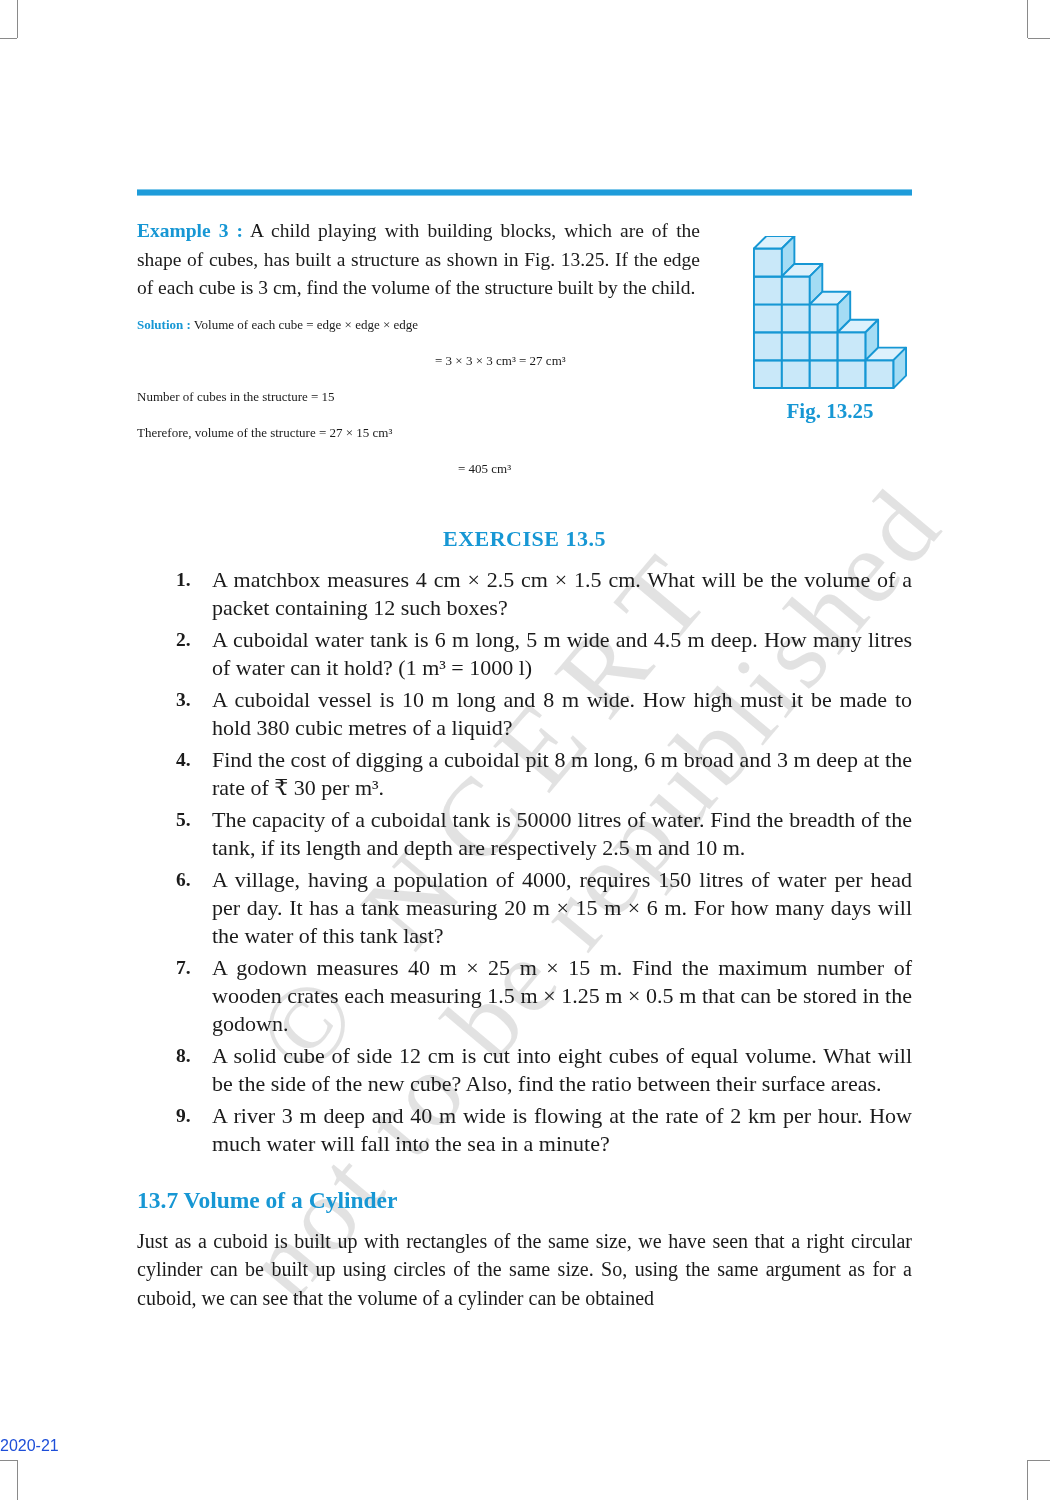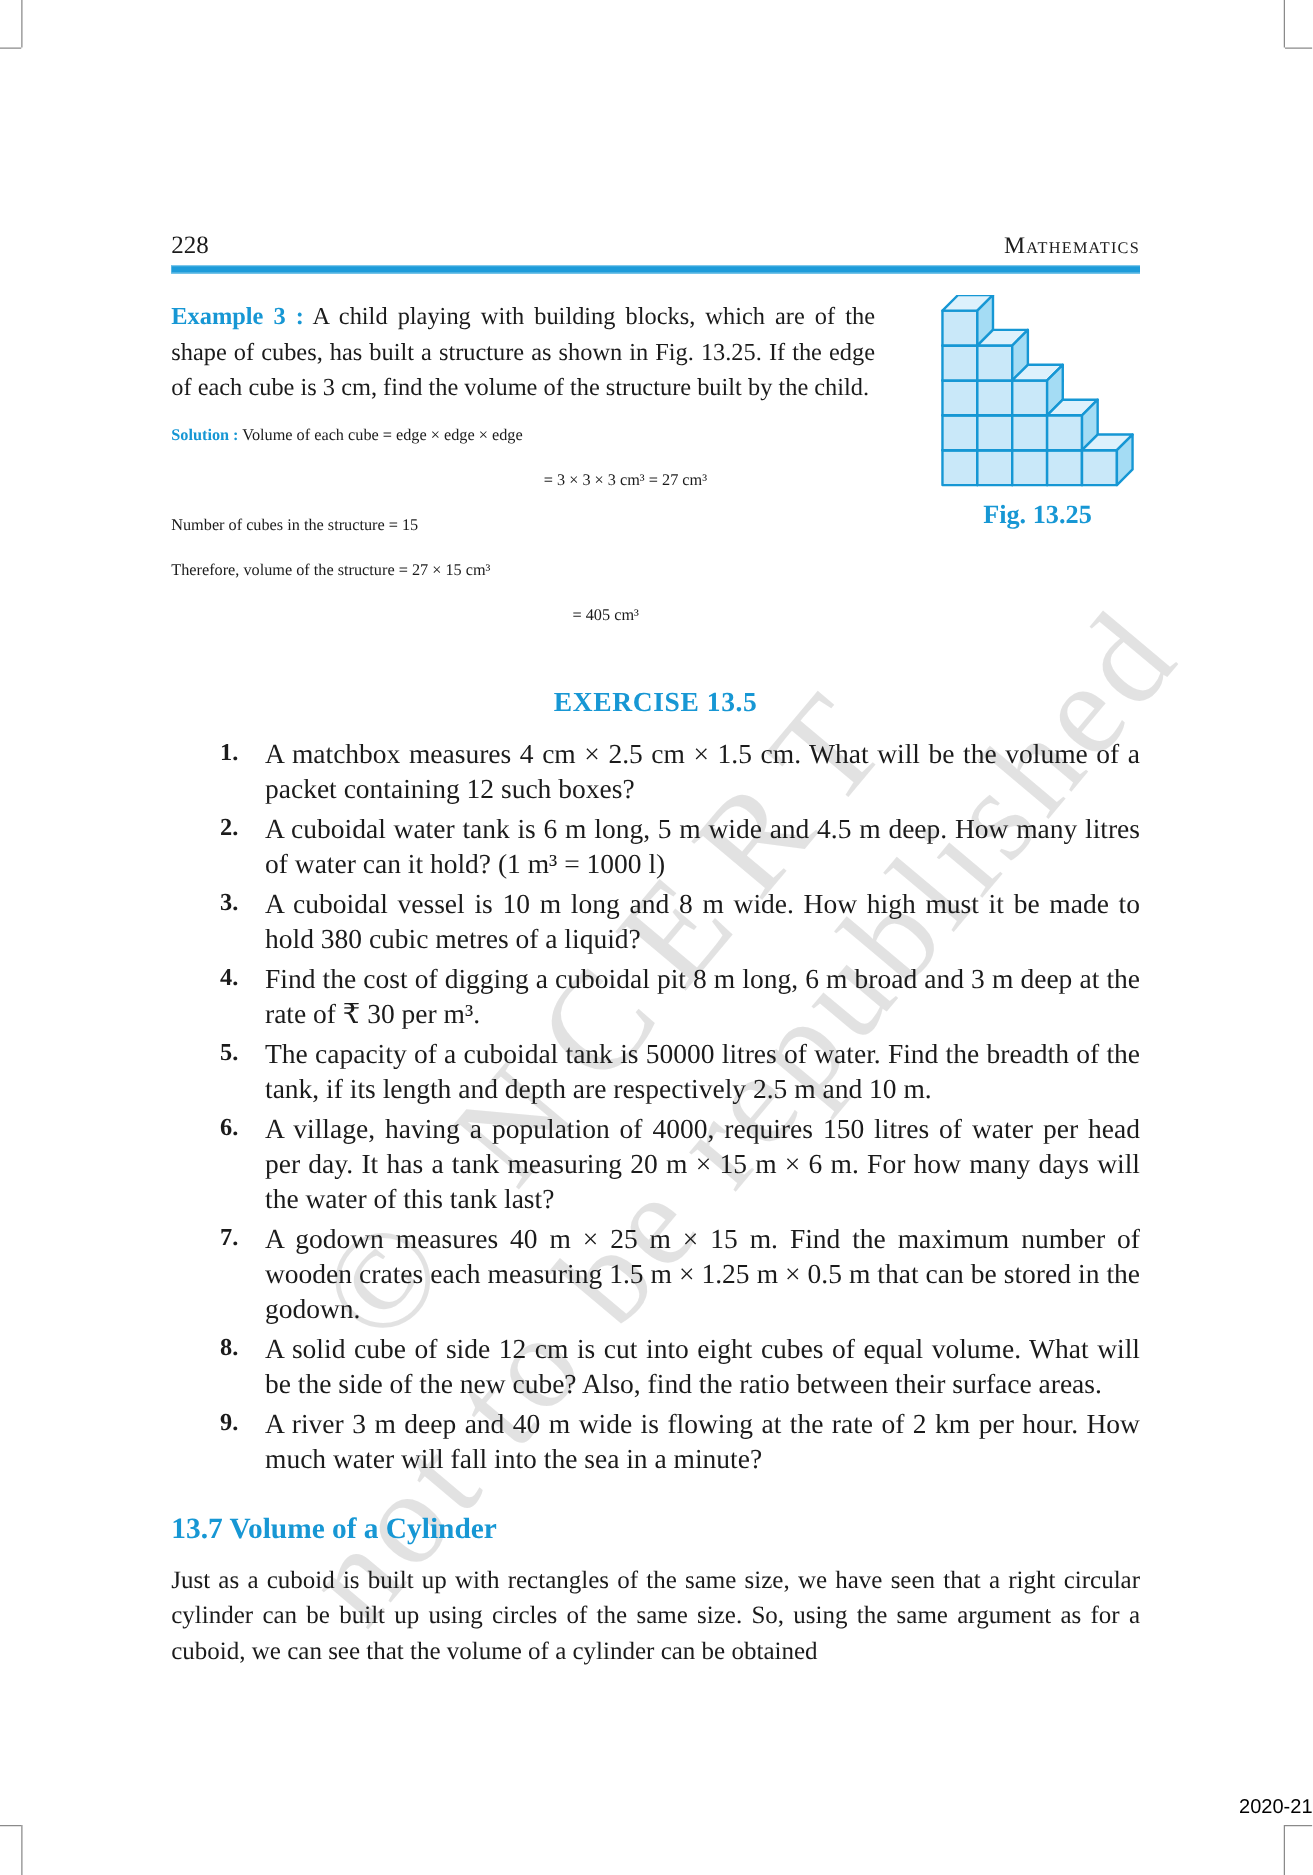--- a/index.html
+++ b/index.html
@@ -41,22 +41,22 @@
   .ex-list{margin-top:14px;}
   .ex-item{display:flex;margin-top:4px;}
   .ex-item .num{width:75px;box-sizing:border-box;padding-left:39px;font-weight:bold;font-size:19.5px;line-height:28px;}
   .ex-item .txt{width:700px;font-size:22px;line-height:28px;text-align:justify;}
   .sec-title{margin-top:29px;font-size:23.5px;font-weight:bold;color:var(--accent);}
   .sec-para{margin-top:13px;font-size:20px;line-height:28.5px;text-align:justify;}
   
   .figure{position:absolute;left:750px;top:236px;width:160px;text-align:center;z-index:2;}
   .figure svg{display:block;margin:0 auto;}
   .fig-cap{margin-top:9px;font-size:21px;font-weight:bold;color:var(--accent);}
-  .footer{position:absolute;left:0;top:1437px;width:1050px;text-align:right;z-index:2;
-          font-family:"Liberation Sans","DejaVu Sans",sans-serif;font-size:16px;color:#000000;}
+  .footer{position:absolute;left:0;top:1437px;width:1050px;text-align:left;z-index:2;
+          font-family:"Liberation Sans","DejaVu Sans",sans-serif;font-size:16px;color:#1d4ed8;}
 </style>
 </head>
 <body>
 
 <div class="page">
 
   <div class="crop" style="left:17px;top:0;width:1px;height:38px;"></div>
   <div class="crop" style="left:0;top:38px;width:17px;height:1px;"></div>
   <div class="crop" style="left:1027px;top:0;width:1px;height:38px;"></div>
   <div class="crop" style="left:1028px;top:38px;width:22px;height:1px;"></div>
@@ -116,24 +116,20 @@
         <polygon points="118,100 131,87 131,116 118,129" fill="#a4dcf4" stroke="#1697d4" stroke-width="2" stroke-linejoin="round"></polygon>
         <polygon points="118,129 147,129 147,158 118,158" fill="#c9e8f9" stroke="#1697d4" stroke-width="2" stroke-linejoin="round"></polygon>
         <polygon points="118,129 131,116 160,116 147,129" fill="#ddf1fc" stroke="#1697d4" stroke-width="2" stroke-linejoin="round"></polygon>
         <polygon points="147,129 160,116 160,145 147,158" fill="#a4dcf4" stroke="#1697d4" stroke-width="2" stroke-linejoin="round"></polygon>
       </svg>
     <div class="fig-cap">Fig. 13.25</div>
   </div>
 
   <div class="content">
 
-    <div class="hdr">
-      <span class="pno">228</span>
-      <span class="subj">Mathematics</span>
-    </div>
     <div class="rule"></div>
 
     <p class="body-text example"><span class="blue-label">Example 3 :</span>
       <span>A child playing with building blocks, which are of the shape of cubes, has built a structure as shown in Fig. 13.25. If the edge of each cube is 3 cm, find the volume of the structure built by the child.</span></p>
 
     <p class="sol-line"><span class="blue-label">Solution :</span>
       <span>Volume of each cube = edge × edge × edge</span></p>
     <p class="sol-line eq1">= 3 × 3 × 3 cm³ = 27 cm³</p>
     <p class="sol-line">Number of cubes in the structure = 15</p>
     <p class="sol-line">Therefore, volume of the structure = 27 × 15 cm³</p>

